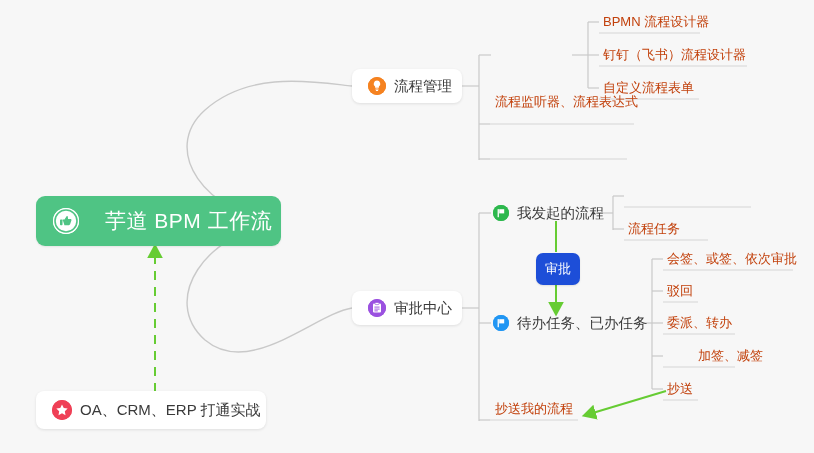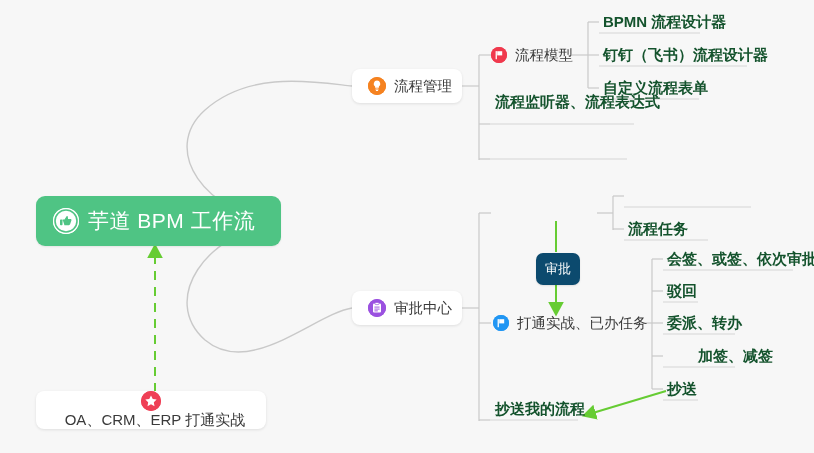--- a/index.html
+++ b/index.html
@@ -29,21 +29,21 @@
     background: #4fc484;
     border-radius: 9px;
     display: flex; align-items: center;
     padding-left: 17px;
     box-shadow: 0 1px 2px rgba(0,0,0,.08);
   }
   .root-node .label {
     color: #ffffff;
     font-size: 21px;
     letter-spacing: .5px;
-    margin-left: 9px;
+    margin-left: 26px;
     white-space: nowrap;
   }
 
   
   .card {
     position: absolute;
     background: #ffffff;
     border-radius: 8px;
     display: flex; align-items: center;
     padding: 0 16px;
@@ -52,42 +52,41 @@
   }
   .card .label {
     font-size: 14.5px;
     color: #3a3a3a;
     margin-left: 8px;
   }
 
   
   .leaf {
     position: absolute;
-    font-size: 15px;
-    color: #14532d;
+    font-size: 13px;
+    color: #c2410c;
     white-space: nowrap;
     padding: 0 4px 3px 4px;
     line-height: 19px;
-    font-weight: bold;
   }
   .leaf .ltext { display: inline-block; }
 
   
   .ico {
     display: inline-flex;
     align-items: center; justify-content: center;
     flex: 0 0 auto;
     border-radius: 50%;
   }
   .ico svg { display: block; }
 
   
   .badge {
     position: absolute;
-    background: #0c4a6e;
+    background: #1d4ed8;
     border-radius: 7px;
     color: #ffffff;
     font-size: 13px;
     display: flex; align-items: center; justify-content: center;
     padding: 16px 9px;
     height: 28px;
     box-shadow: 0 1px 2px rgba(0,0,0,.10);
   }
 </style>
 </head>
@@ -179,30 +178,20 @@
       <svg width="18" height="18" viewBox="0 0 18 18">
         <circle cx="9" cy="9" r="9" fill="#f58220"></circle>
         <path d="M9 3.6a3.3 3.3 0 0 0-1.9 6.0v1.2h3.8V9.6A3.3 3.3 0 0 0 9 3.6z" fill="#ffffff"></path>
         <rect x="7.4" y="11.5" width="3.2" height="1.0" rx="0.5" fill="#ffffff"></rect>
         <rect x="7.8" y="13.0" width="2.4" height="1.0" rx="0.5" fill="#ffffff"></rect>
       </svg>
     </span>
     <span class="label">流程管理</span>
   </div>
 
-  <div class="card" style="left:489px; top:41px; width:83px; height:28px; box-shadow:none; background:transparent; padding:0 0 0 2px;">
-    <span class="ico" style="width:16px;height:16px;background:#f0394d;">
-      <svg width="16" height="16" viewBox="0 0 16 16">
-        <circle cx="8" cy="8" r="8" fill="#f0394d"></circle>
-        <rect x="4.6" y="4.0" width="1.3" height="8.2" rx="0.5" fill="#ffffff"></rect>
-        <path d="M6.2 4.2h5.0v4.2H6.2z" fill="#ffffff"></path>
-      </svg>
-    </span>
-    <span class="label">流程模型</span>
-  </div>
 
   <div class="leaf" style="left:599px; top:12px;">
     <span class="ltext">BPMN 流程设计器</span>
   </div>
   <div class="leaf" style="left:599px; top:45px;">
     <span class="ltext">钉钉（飞书）流程设计器</span>
   </div>
   <div class="leaf" style="left:599px; top:78px;">
     <span class="ltext">自定义流程表单</span>
   </div>
@@ -218,34 +207,44 @@
         <rect x="5.0" y="4.6" width="8" height="9" rx="1.1" fill="#ffffff"></rect>
         <rect x="7.0" y="3.4" width="4" height="2.2" rx="0.9" fill="#ffffff" stroke="#9b51e0" stroke-width="0.7"></rect>
         <rect x="6.4" y="7.6" width="5.2" height="0.95" fill="#9b51e0"></rect>
         <rect x="6.4" y="9.6" width="5.2" height="0.95" fill="#9b51e0"></rect>
         <rect x="6.4" y="11.4" width="3.4" height="0.95" fill="#9b51e0"></rect>
       </svg>
     </span>
     <span class="label">审批中心</span>
   </div>
 
+  <div class="card" style="left:491px; top:200px; width:108px; height:26px; box-shadow:none; background:transparent; padding:0 0 0 2px;">
+    <span class="ico" style="width:16px;height:16px;background:#2db84d;">
+      <svg width="16" height="16" viewBox="0 0 16 16">
+        <circle cx="8" cy="8" r="8" fill="#2db84d"></circle>
+        <rect x="4.6" y="4.0" width="1.3" height="8.2" rx="0.5" fill="#ffffff"></rect>
+        <path d="M6.2 4.2h5.0v4.2H6.2z" fill="#ffffff"></path>
+      </svg>
+    </span>
+    <span class="label">我发起的流程</span>
+  </div>
 
   <div class="leaf" style="left:624px; top:219px;">
     <span class="ltext">流程任务</span>
   </div>
 
   <div class="card" style="left:491px; top:310px; width:148px; height:26px; box-shadow:none; background:transparent; padding:0 0 0 2px;">
     <span class="ico" style="width:16px;height:16px;background:#2196f3;">
       <svg width="16" height="16" viewBox="0 0 16 16">
         <circle cx="8" cy="8" r="8" fill="#2196f3"></circle>
         <rect x="4.6" y="4.0" width="1.3" height="8.2" rx="0.5" fill="#ffffff"></rect>
         <path d="M6.2 4.2h5.0v4.2H6.2z" fill="#ffffff"></path>
       </svg>
     </span>
-    <span class="label">打通实战、已办任务</span>
+    <span class="label">待办任务、已办任务</span>
   </div>
 
   <div class="leaf" style="left:663px; top:249px;">
     <span class="ltext">会签、或签、依次审批</span>
   </div>
   <div class="leaf" style="left:663px; top:281px;">
     <span class="ltext">驳回</span>
   </div>
   <div class="leaf" style="left:663px; top:313px;">
     <span class="ltext">委派、转办</span>
@@ -258,21 +257,21 @@
   </div>
 
   <div class="leaf" style="left:491px; top:399px;">
     <span class="ltext">抄送我的流程</span>
   </div>
 
   <div class="badge" style="left:536px; top:253px;">
     <span>审批</span>
   </div>
 
-  <div class="card" style="left:36px; top:391px; width:230px; height:38px;flex-direction:column;">
+  <div class="card" style="left:36px; top:391px; width:230px; height:38px;">
     <span class="ico" style="width:20px;height:20px;background:#ef4056;">
       <svg width="20" height="20" viewBox="0 0 20 20">
         <circle cx="10" cy="10" r="10" fill="#ef4056"></circle>
         <path d="M10 4.4l1.75 3.55 3.92.57-2.84 2.77.67 3.9L10 13.35l-3.5 1.84.67-3.9-2.84-2.77 3.92-.57z" fill="#ffffff"></path>
       </svg>
     </span>
     <span class="label" style="font-size:15px;">OA、CRM、ERP 打通实战</span>
   </div>
 
 </div>

